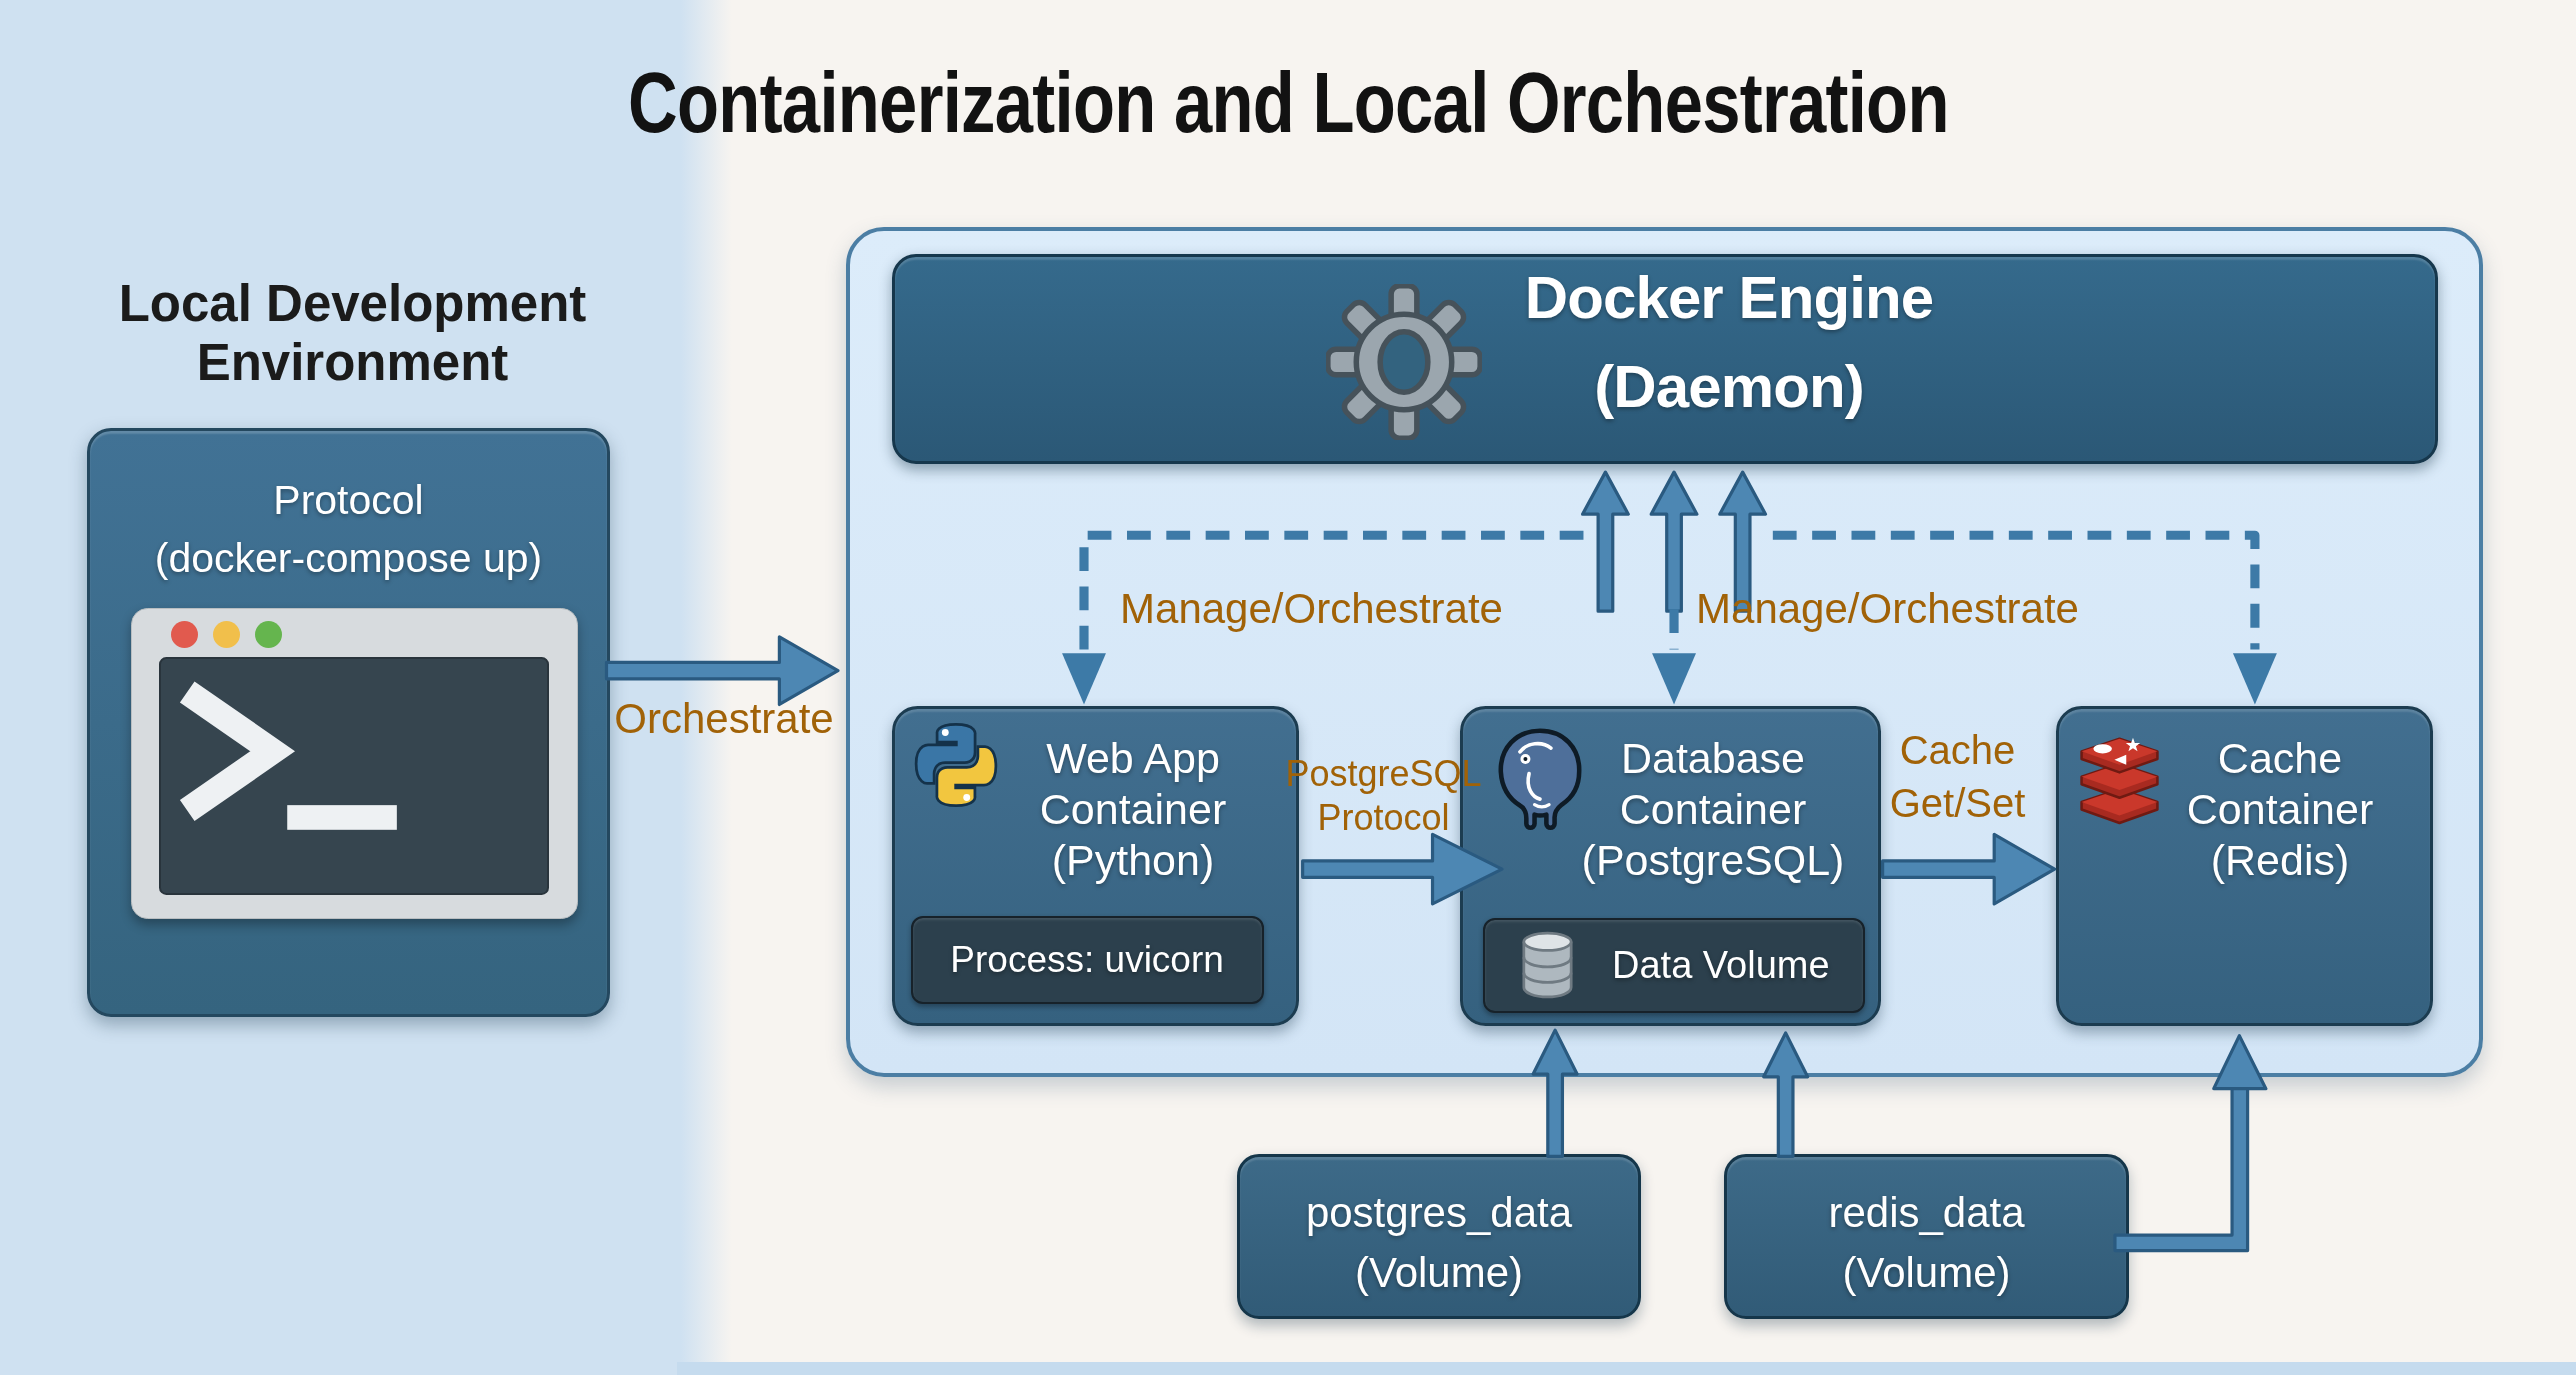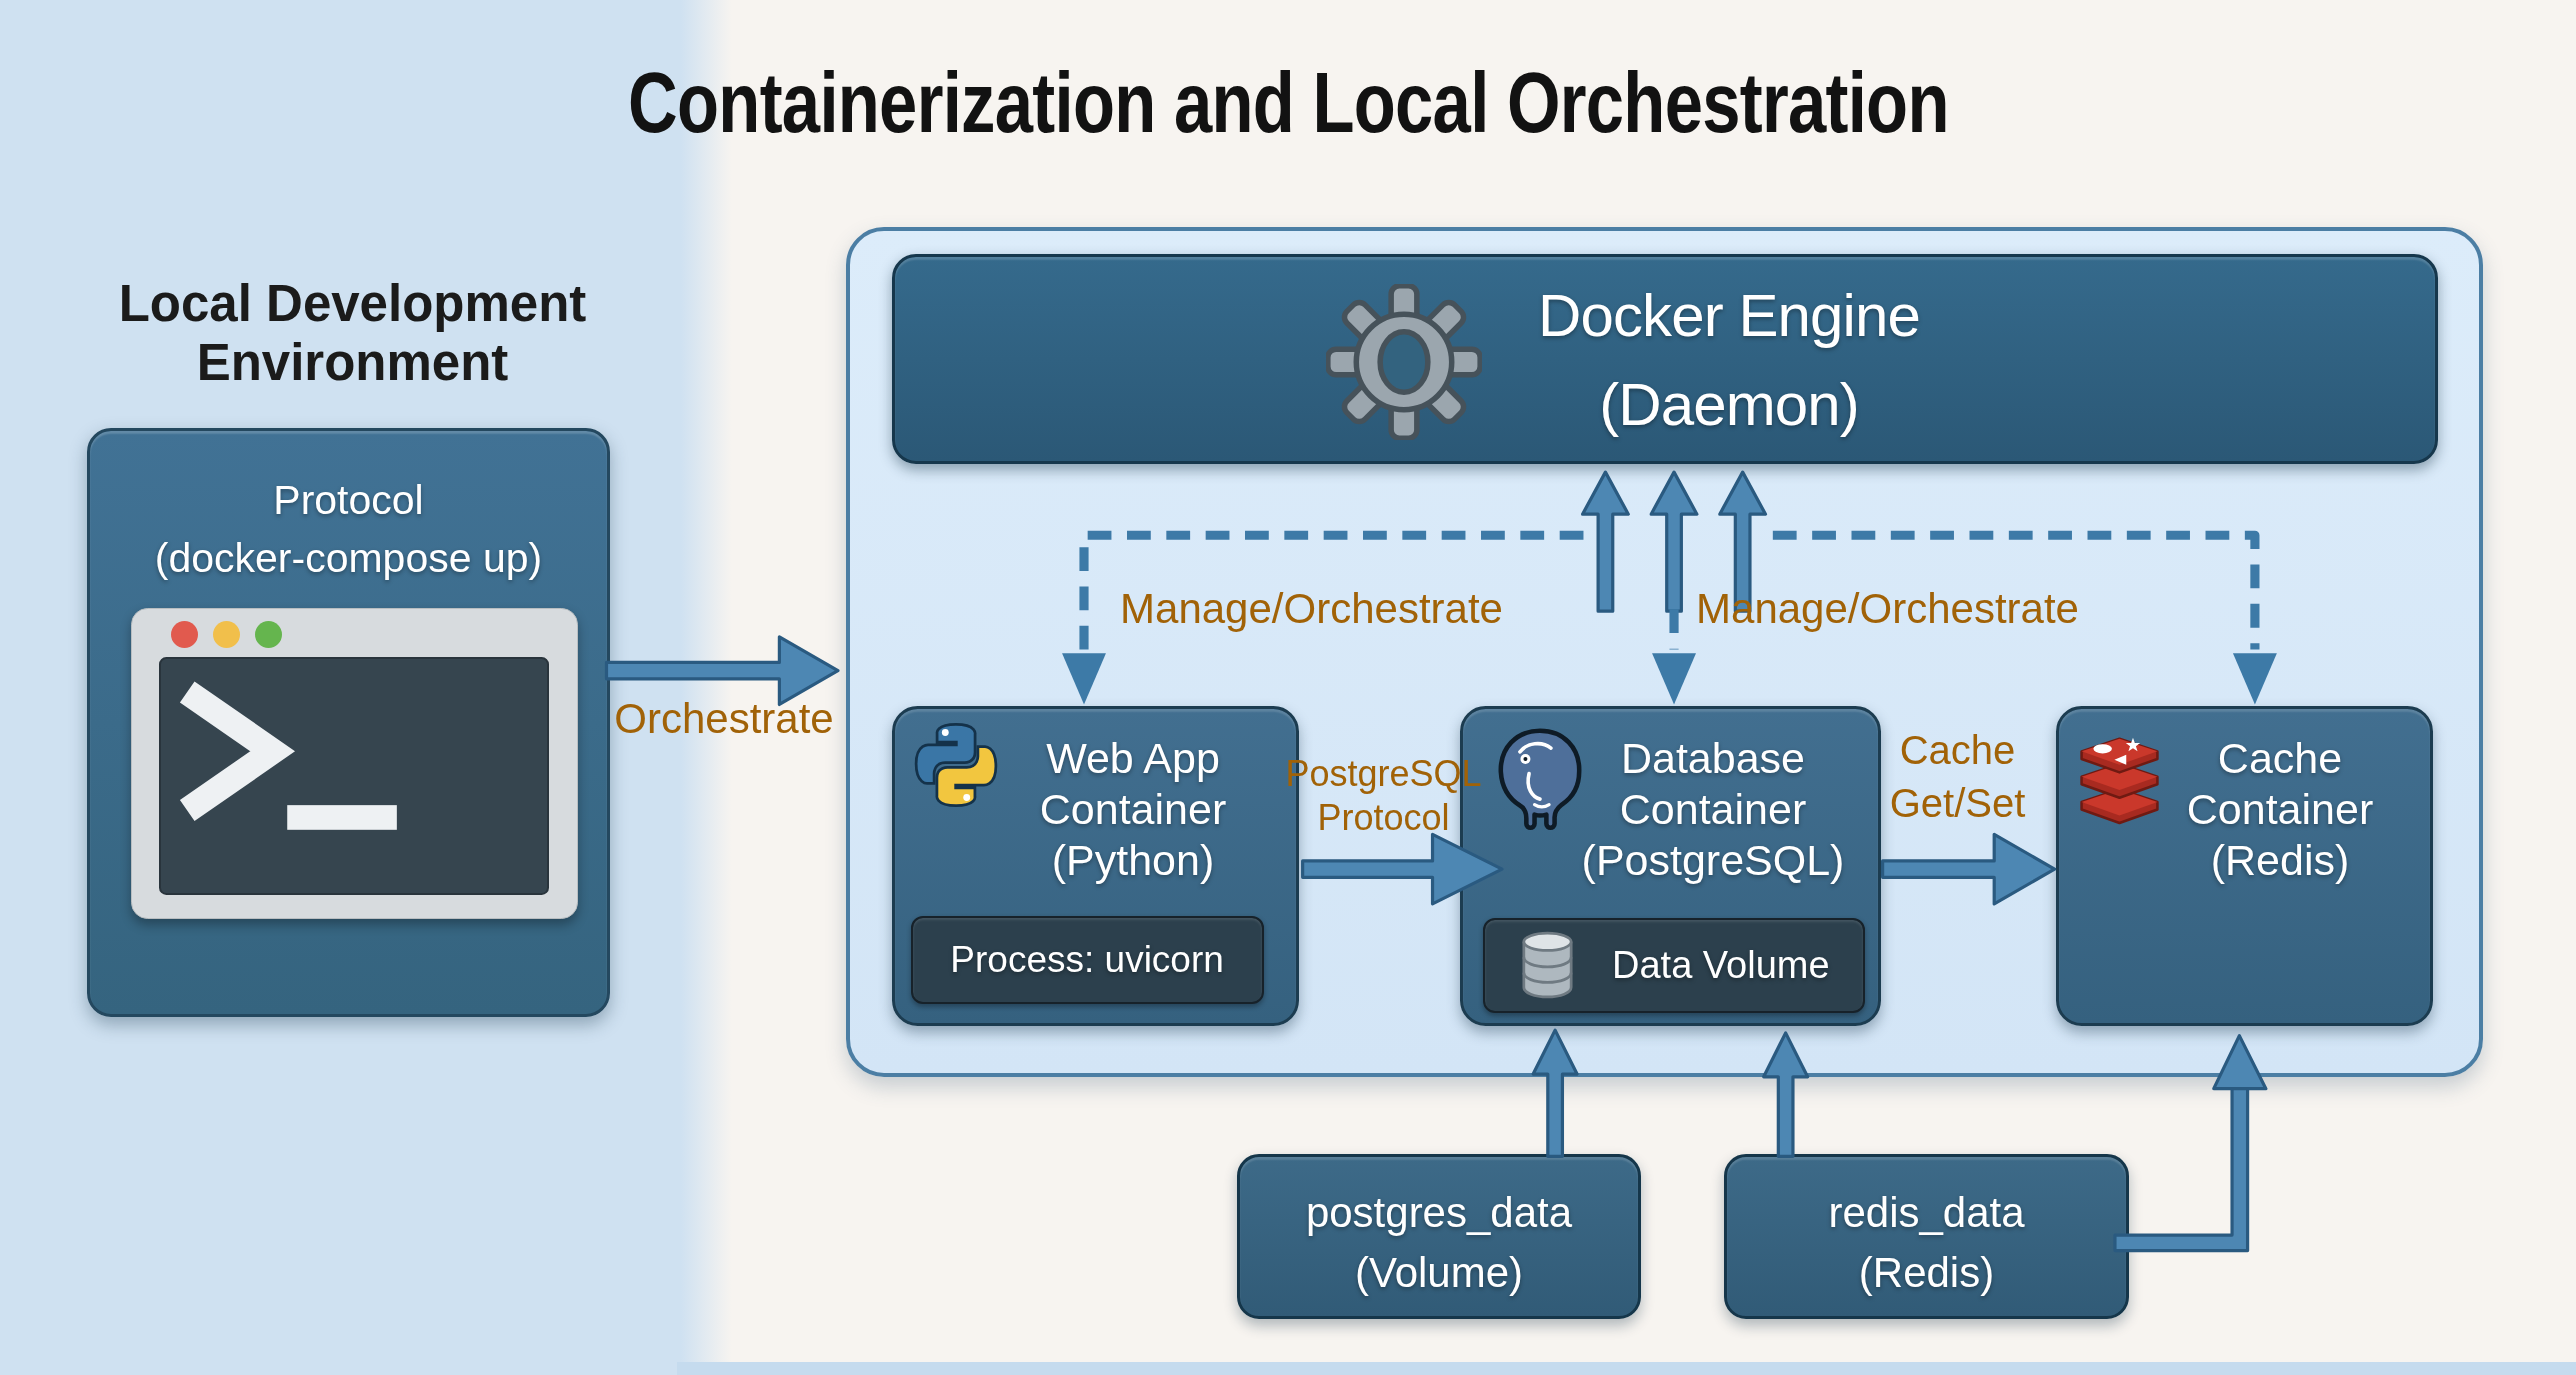--- a/index.html
+++ b/index.html
@@ -58,21 +58,21 @@
     background:linear-gradient(180deg,#dcecfa 0%,#d3e5f6 100%);
     border:4.6px solid #4b7ea4;box-sizing:border-box;
     box-shadow:0 9.1px 20px rgba(60,90,120,.25);
   }
   .engine-box{
     left:892px;top:254px;width:1546px;height:210px;border-radius:24px;
     background:linear-gradient(180deg,#356a8c 0%,#2b5876 100%);
     border:3.7px solid #16374c;box-sizing:border-box;
     box-shadow:0 5.5px 12.8px rgba(20,50,70,.4), inset 0 2.7px 1.8px rgba(255,255,255,.16);
   }
-  .engine-text{left:1409px;top:271px;width:640px;font-size:60px;font-weight:400;line-height:89px;letter-spacing:-0.9px;}
+  .engine-text{left:1409px;top:253px;width:640px;font-size:60px;font-weight:700;line-height:89px;letter-spacing:-0.9px;}
 
   .container-box{
     top:706px;height:320px;border-radius:25.6px;
     background:linear-gradient(180deg,#426f90 0%,#35617f 100%);
     border:3.7px solid #1c3c50;box-sizing:border-box;
     box-shadow:0 6.4px 12.8px rgba(20,50,70,.35), inset 0 2.7px 1.8px rgba(255,255,255,.15);
     padding-left:36px;
   }
   .container-name{font-size:43px;line-height:51px;top:24px;}
   .subbox{
@@ -217,21 +217,21 @@
 Container
 (Redis)</div>
 </div>
 
 <div class="abs volume-box" style="left:1237px;width:404px;">
   <div class="abs volume-text center pre white-txt">postgres_data
 (Volume)</div>
 </div>
 <div class="abs volume-box" style="left:1724px;width:405px;">
   <div class="abs volume-text center pre white-txt">redis_data
-(Redis)</div>
+(Volume)</div>
 </div>
 
 <div class="abs lbl lbl-orchestrate center dark-txt z7">Orchestrate</div>
 <div class="abs lbl lbl-manage-left center dark-txt z7">Manage/Orchestrate</div>
 <div class="abs lbl lbl-manage-right center dark-txt z7">Manage/Orchestrate</div>
 <div class="abs lbl lbl-pg center pre dark-txt z7">PostgreSQL
 Protocol</div>
 <div class="abs lbl lbl-cache center pre dark-txt z7">Cache
 Get/Set</div>
 

